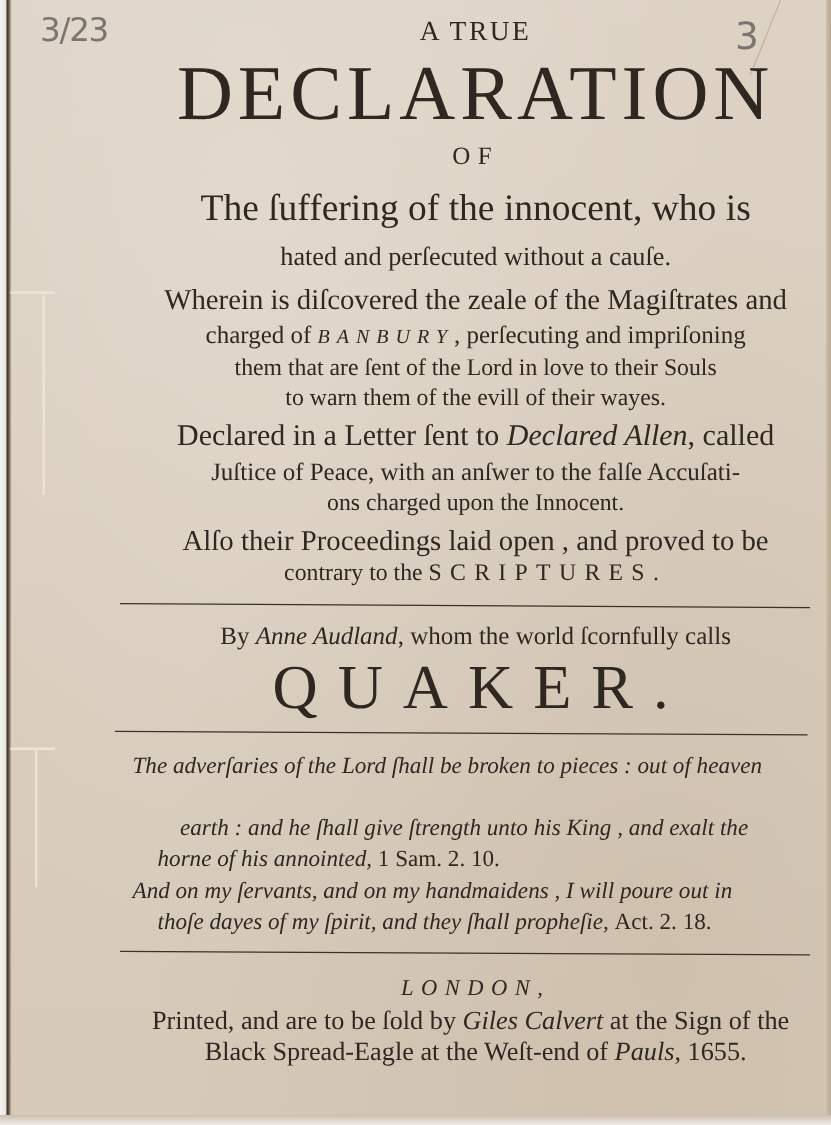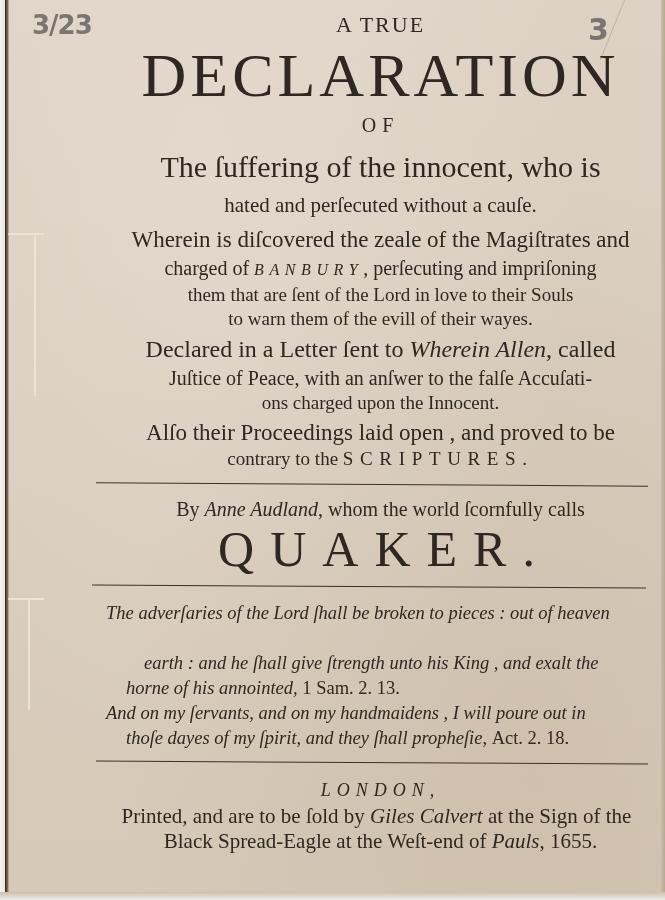--- a/index.html
+++ b/index.html
@@ -37,21 +37,21 @@
       position: absolute; left: 8px; width: 36px; height: 2px;
       background: #efe6d6; opacity: 0.9; border-radius: 2px;
     }
     .corner-fold {
       position: absolute; right: 0; top: 0; width: 40px; height: 60px;
       border-left: 1px solid rgba(140,120,100,0.35);
       transform: skewX(-22deg); transform-origin: top left;
     }
     .ms-note {
       position: absolute; font-family: "DejaVu Sans", sans-serif;
-      color: #7a7570; font-weight: bold;
+      color: #7a7570; font-weight: normal;
     }
     .ms-left { left: 32px; top: 10px; font-size: 26px; letter-spacing: -1px; }
     .ms-right { left: 588px; top: 12px; font-size: 30px; }
 
     .line {
       position: absolute; left: 0; width: 665px; text-align: center;
       white-space: nowrap; color: #2f2721;
     }
     .it { font-style: italic; }
     .sc { letter-spacing: 0.35em; }
@@ -119,42 +119,42 @@
   <div class="line l-suffering">The ſuffering of the innocent, who is</div>
   <div class="line l-hated">hated and perſecuted without a cauſe.</div>
 
   <div class="line l-wherein">Wherein is diſcovered the zeale of the Magiſtrates and</div>
   <div class="line l-people">
     <span>charged of </span><span class="it sc" style="font-size:16px;">BANBURY</span><span>, perſecuting and impriſoning</span>
   </div>
   <div class="line l-them">them that are ſent of the Lord in love to their Souls</div>
   <div class="line l-warn">to warn them of the evill of their wayes.</div>
   <div class="line l-declared">
-    <span>Declared in a Letter ſent to </span><span class="it">Wherein Allen</span><span>, called</span>
+    <span>Declared in a Letter ſent to </span><span class="it">Declared Allen</span><span>, called</span>
   </div>
   <div class="line l-justice">Juſtice of Peace, with an anſwer to the falſe Accuſati-</div>
   <div class="line l-ons">ons charged upon the Innocent.</div>
   <div class="line l-also">Alſo their Proceedings laid open , and proved to be</div>
   <div class="line l-contrary">
     <span>contrary to the </span><span class="sc">SCRIPTURES.</span>
   </div>
 
   <div class="rule r1"></div>
 
   <div class="line l-by">
     <span>By </span><span class="it">Anne Audland</span><span>, whom the world ſcornfully calls</span>
   </div>
   <div class="line l-quaker">QUAKER.</div>
 
   <div class="rule r2"></div>
 
   <div class="verse v1">The adverſaries of the Lord ſhall be broken to pieces : out of heaven</div>
   <div class="verse v3">earth : and he ſhall give ſtrength unto his King , and exalt the</div>
   <div class="verse v4">
-    <span>horne of his annointed, </span><span class="upright">1 Sam. 2. 13.</span>
+    <span>horne of his annointed, </span><span class="upright">1 Sam. 2. 10.</span>
   </div>
   <div class="verse v5">And on my ſervants, and on my handmaidens , I will poure out in</div>
   <div class="verse v6">
     <span>thoſe dayes of my ſpirit, and they ſhall propheſie, </span><span class="upright">Act. 2. 18.</span>
   </div>
 
   <div class="rule r3"></div>
 
   <div class="line l-london">LONDON,</div>
   <div class="line l-printed">

